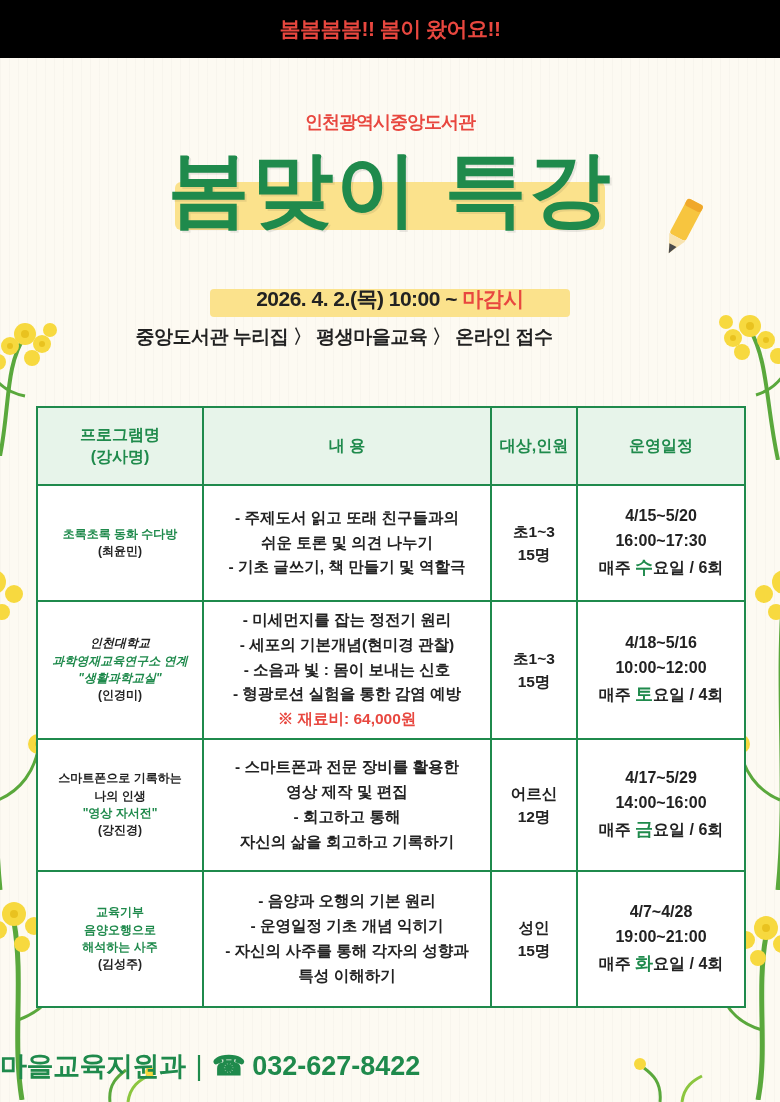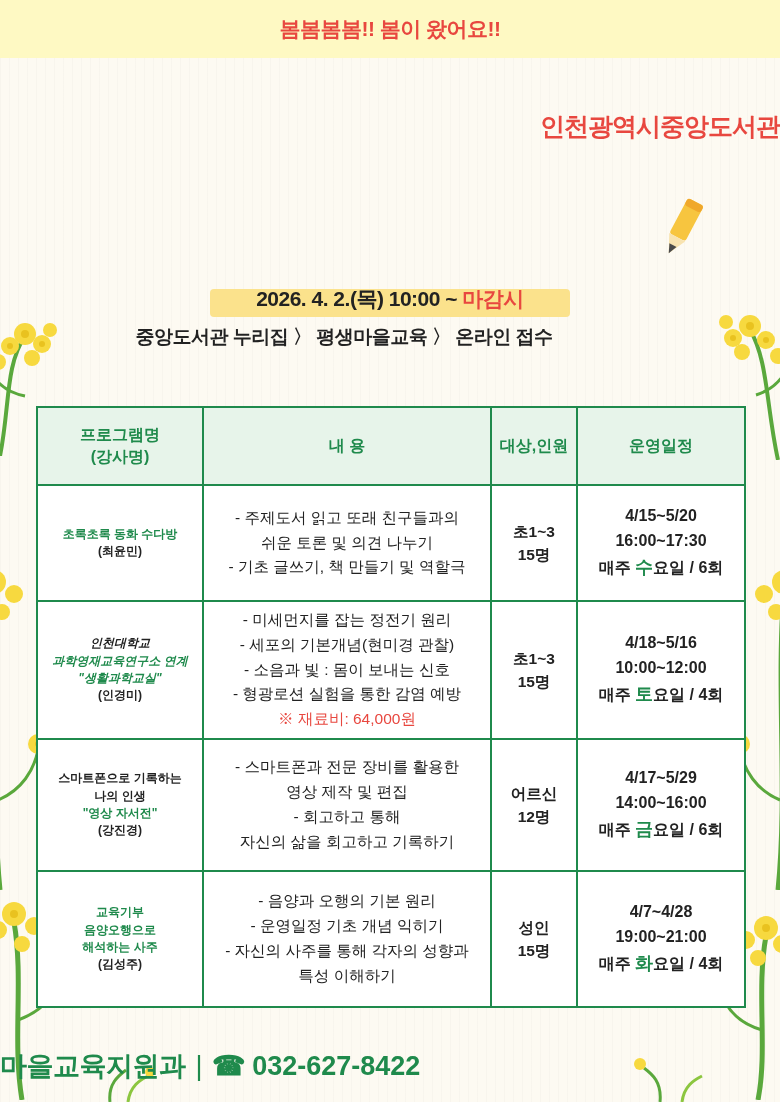--- a/index.html
+++ b/index.html
@@ -31,38 +31,38 @@
       rgba(0,0,0,0) 1px,
       rgba(0,0,0,0) 9px
     );
     pointer-events: none;
   }
   .top-band {
     position: absolute;
     top: 0; left: 0;
     width: 780px;
     height: 58px;
-    background: #fef9c3;
+    background: #000000;
     display: flex;
     align-items: center;
     justify-content: center;
   }
   .top-band-text {
     color: #e8473f;
     font-size: 21px;
     font-weight: bold;
     letter-spacing: -0.5px;
   }
   .subtitle-top {
     position: absolute;
     top: 110px;
     width: 780px;
-    text-align: right;
+    text-align: center;
     color: #e8473f;
-    font-size: 25px;
+    font-size: 18px;
     font-weight: bold;
     letter-spacing: -1px;
   }
   .main-title-wrap {
     position: absolute;
     top: 148px;
     width: 780px;
     text-align: center;
   }
   .title-highlight {
@@ -182,21 +182,21 @@
   }
   td.prog .green { color: #1f8a4c; }
   td.prog .italic { font-style: italic; }
   td.prog .plain { font-weight: bold; color: #222; }
   td.content {
     font-size: 15.5px;
     line-height: 1.6;
     color: #222;
     text-align: left;
     padding-left: 16px;
-    font-weight: normal;
+    font-weight: bold;
     margin-left: 48px;
   }
   td.content .note { color: #e8473f; }
   td.target {
     font-size: 15.5px;
     line-height: 1.5;
     color: #222;
     font-weight: bold;
   }
   td.sched {
@@ -345,20 +345,24 @@
         <circle cx="42" cy="108" r="7"></circle>
     </g>
     <g fill="#e9c21f">
       <circle cx="104" cy="48" r="4"></circle>
         <circle cx="56" cy="96" r="3"></circle>
     </g>
   </svg>
 
   <div class="subtitle-top">인천광역시중앙도서관</div>
 
+  <div class="main-title-wrap">
+    <div class="title-highlight"></div>
+    <div class="main-title">봄맞이 특강</div>
+  </div>
 
   <svg class="pencil" viewBox="0 0 72 72">
     <g transform="rotate(28 36 36)">
       <rect x="28" y="6" width="18" height="40" rx="3" fill="#f7c53f"></rect>
       <rect x="28" y="6" width="18" height="8" rx="3" fill="#f0a82b"></rect>
       <polygon points="28,46 46,46 37,64" fill="#f8e3b0"></polygon>
       <polygon points="33,55 41,55 37,64" fill="#4a4a4a"></polygon>
     </g>
   </svg>
 

